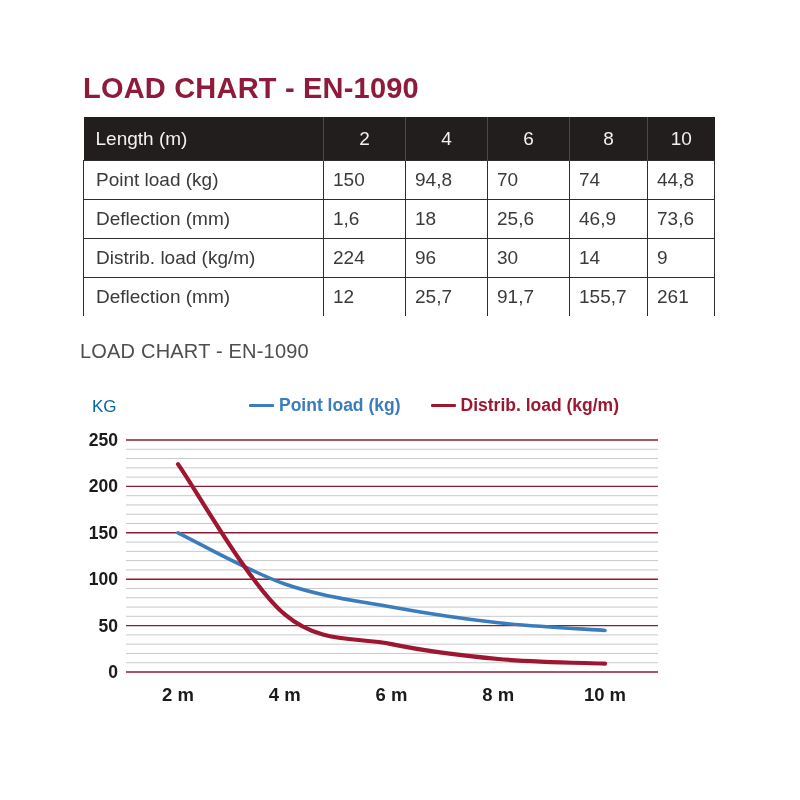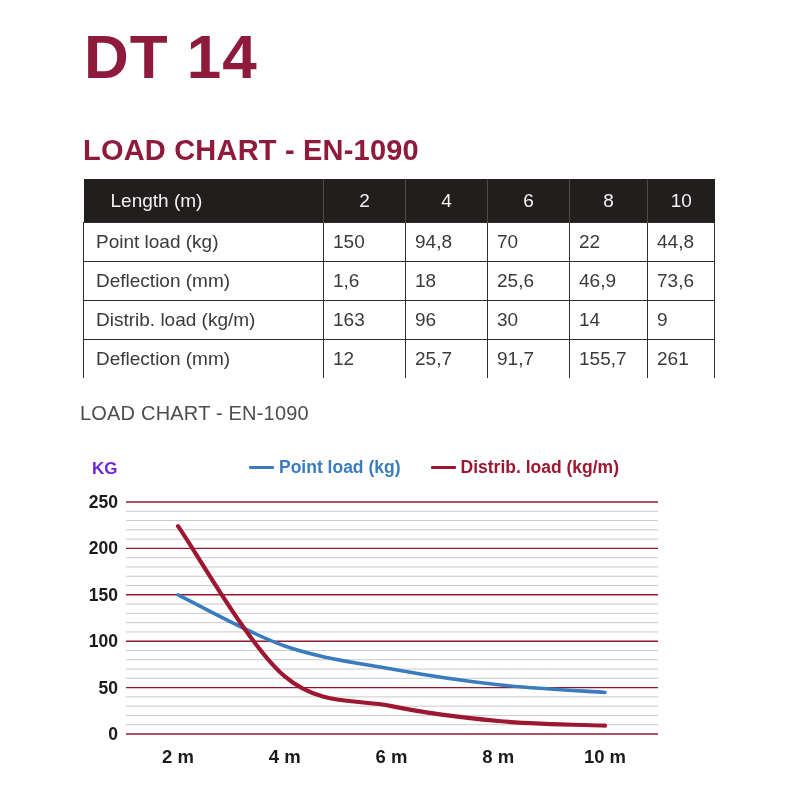--- a/index.html
+++ b/index.html
@@ -4,43 +4,42 @@
 <style>
   html,body{margin:0;padding:0;background:#ffffff;}
   body{width:800px;height:800px;overflow:hidden;font-family:"Liberation Sans",sans-serif;}
   .page{padding:26px 0 0 84px;}
 
   .title{margin:0;font-size:62px;line-height:1.0;font-weight:bold;color:#8E1B3B;letter-spacing:1px;}
   .heading{margin:46px 0 12px -1px;font-size:29px;font-weight:bold;color:#8E1B3B;letter-spacing:0.2px;}
 
   table.load{border-collapse:collapse;margin-left:-1px;width:631px;table-layout:fixed;}
   table.load thead th{background:#211E1D;color:#F2F2F2;font-weight:normal;font-size:19px;height:41px;}
-  table.load thead th.label-col{text-align:left;padding-left:27px;}
+  table.load thead th.label-col{text-align:left;padding-left:12px;}
   table.load thead th.num{text-align:center;border-left:1px solid #4d4a48;}
   table.load tbody td{border:1px solid #2E2E2E;font-size:19px;color:#3A3A3A;height:36px;
       padding-left:9px;text-align:left;background:#fff;}
   table.load tbody td.row-label{padding-left:12px;}
   table.load tbody tr:last-child td{border-bottom:none;}
 
   .subtitle{margin:24px 0 0 -4px;font-size:20px;color:#4E4E4E;letter-spacing:0.2px;}
 
   .chart-wrap{position:relative;width:624px;height:332px;margin:24px 0 0 -4px;}
-  .kg-label{position:absolute;left:12px;top:10px;font-weight:bold;font-size:17px;color:#6d28d9;}
+  .kg-label{position:absolute;left:12px;top:10px;font-weight:normal;font-size:17px;color:#0369a1;}
   .legend{position:absolute;top:8px;left:0;width:100%;display:flex;justify-content:center;
       gap:30px;transform:translateX(42px);}
   .legend-item{display:flex;align-items:center;gap:5px;font-weight:bold;font-size:17.5px;}
   .legend-dash{display:inline-block;width:25px;height:3px;border-radius:1px;}
   svg text{font-family:"Liberation Sans",sans-serif;}
 </style>
 </head>
 <body>
 
 <div class="page">
 
-  <h1 class="title">DT 14</h1>
 
   <h2 class="heading">LOAD CHART - EN-1090</h2>
 
   <table class="load">
     <colgroup>
       <col style="width:240px">
         <col style="width:82px">
         <col style="width:82px">
       <col style="width:82px">
         <col style="width:78px">
@@ -55,34 +54,34 @@
         <th class="num">8</th>
         <th class="num">10</th>
       </tr>
     </thead>
     <tbody>
       <tr>
         <td class="row-label">Point load (kg)</td>
         <td>150</td>
         <td>94,8</td>
         <td>70</td>
-        <td>22</td>
+        <td>74</td>
         <td>44,8</td>
       </tr>
       <tr>
         <td class="row-label">Deflection (mm)</td>
         <td>1,6</td>
         <td>18</td>
         <td>25,6</td>
         <td>46,9</td>
         <td>73,6</td>
       </tr>
       <tr>
         <td class="row-label">Distrib. load (kg/m)</td>
-        <td>163</td>
+        <td>224</td>
         <td>96</td>
         <td>30</td>
         <td>14</td>
         <td>9</td>
       </tr>
       <tr>
         <td class="row-label">Deflection (mm)</td>
         <td>12</td>
         <td>25,7</td>
         <td>91,7</td>

